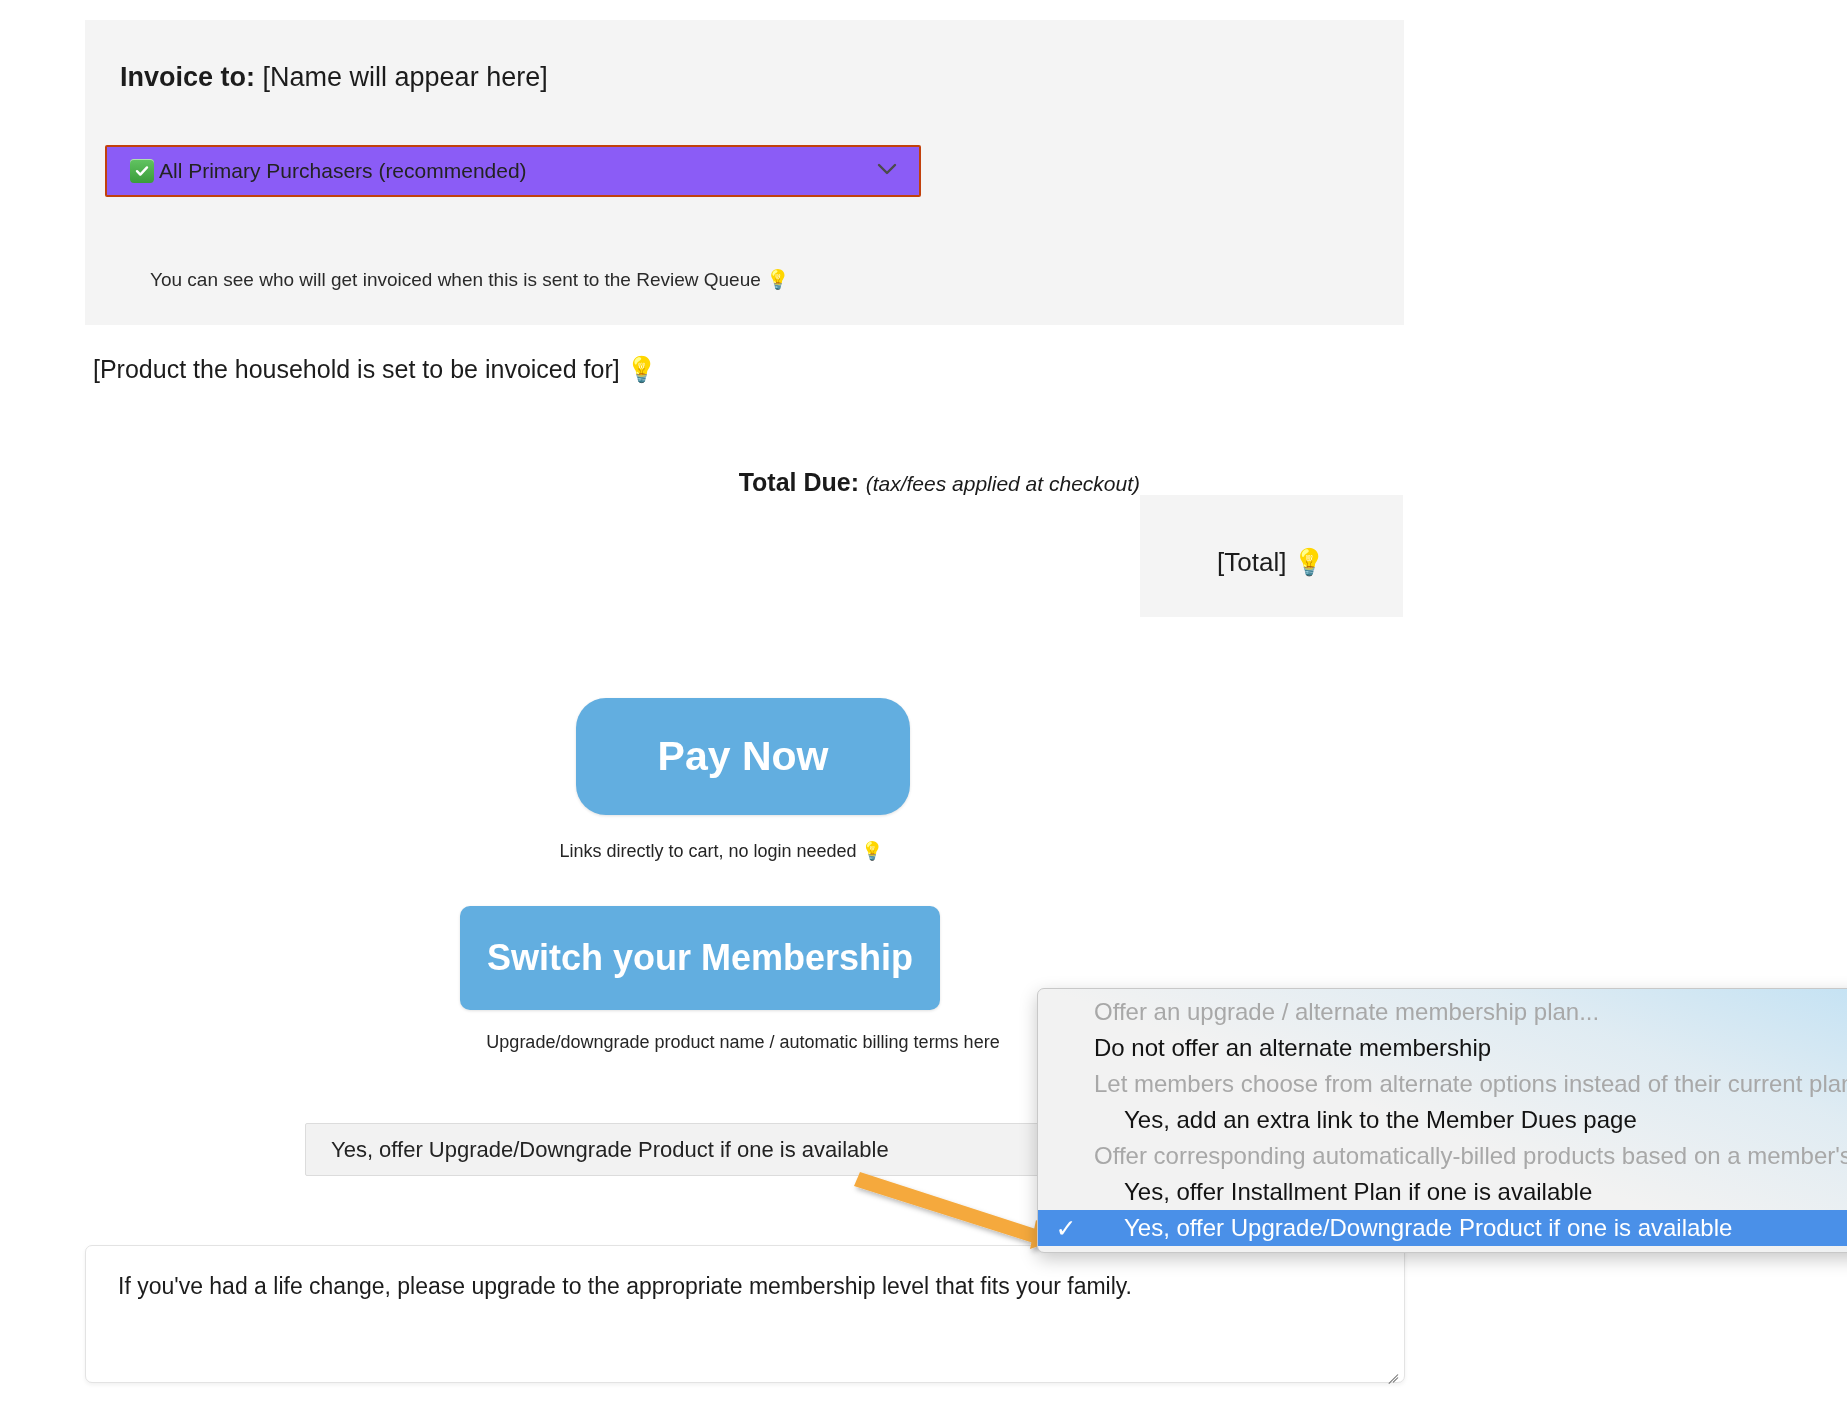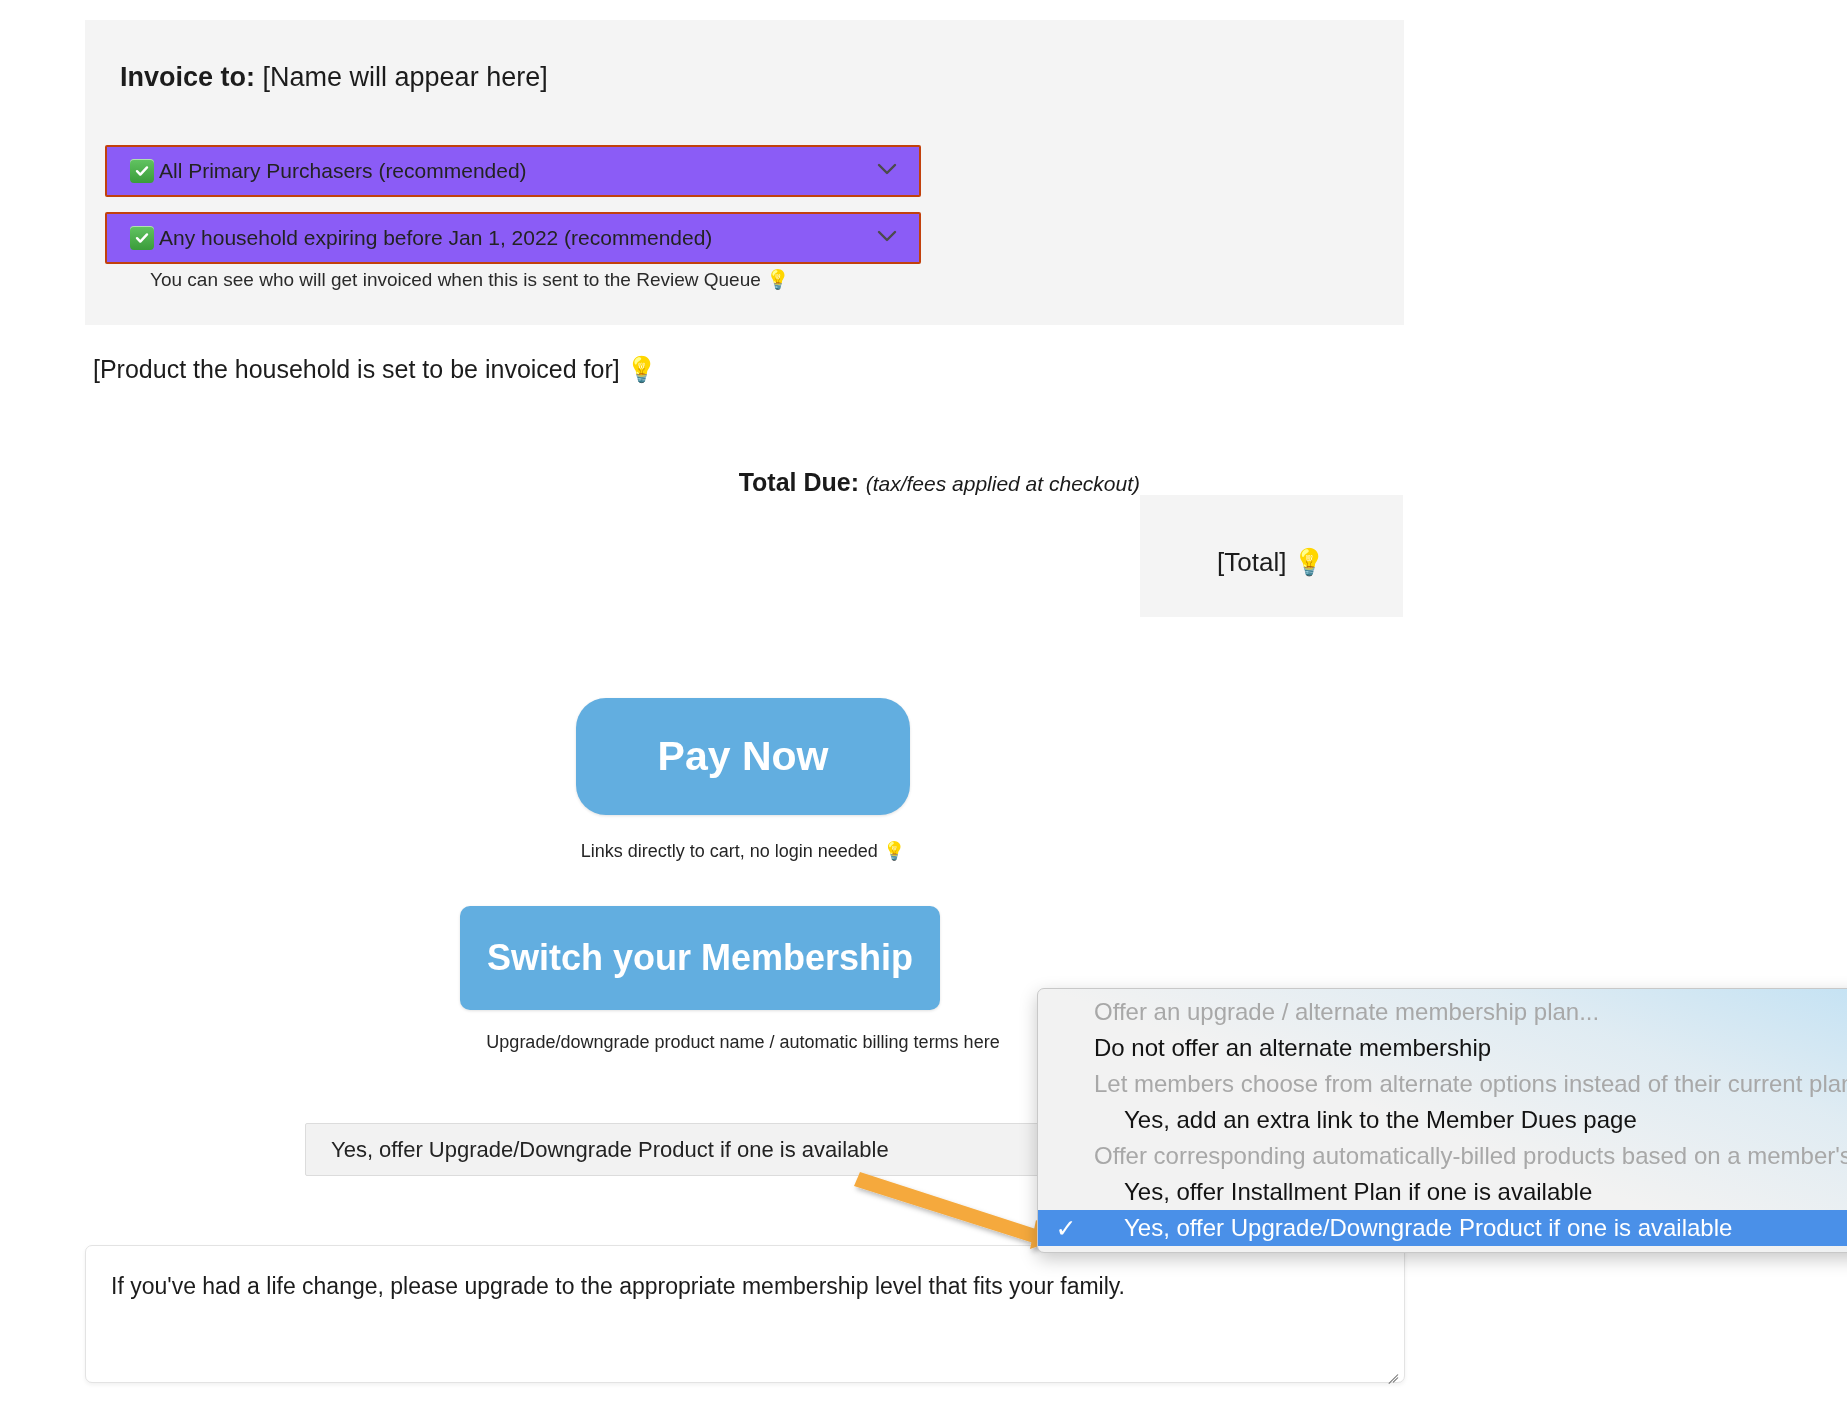--- a/index.html
+++ b/index.html
@@ -158,21 +158,21 @@
     height: 104px;
     font-size: 36px;
   }
   .caption {
     position: absolute;
     text-align: center;
     font-size: 18px;
     color: #252525;
     white-space: nowrap;
   }
-  .cap-pay  { left: 576px; top: 840px; width: 334px; }
+  .cap-pay  { left: 550px; top: 840px; width: 334px; text-align: right; }
   .cap-switch { left: 460px; top: 1032px; width: 566px; }
 
   
   .alt-select {
     position: absolute;
     left: 305px;
     top: 1123px;
     width: 800px;
     height: 53px;
     background: #f2f2f2;
@@ -195,21 +195,21 @@
     position: absolute;
     left: 85px;
     top: 1245px;
     width: 1320px;
     height: 138px;
     background: #ffffff;
     border: 1px solid #e3e3e3;
     border-radius: 7px;
     box-sizing: border-box;
     box-shadow: 0 2px 4px rgba(0,0,0,.06);
-    padding: 24px 25px;
+    padding: 24px 32px;
     font-family: "Liberation Sans", sans-serif;
     font-size: 23px;
     color: #1c1c1c;
     resize: none;
     outline: none;
     overflow: hidden;
     line-height: 1.4;
   }
   .resize-grip {
     position: absolute;
@@ -311,33 +311,20 @@
       </svg>
     </span>
     <span class="sel-label">All Primary Purchasers (recommended)</span>
     <span class="sel-chevron">
       <svg width="20" height="13" viewBox="0 0 20 13" aria-hidden="true">
         <path d="M2 2 L10 10 L18 2" fill="none" stroke="#4b4b4b" stroke-width="2.4" stroke-linecap="round" stroke-linejoin="round"></path>
       </svg>
     </span>
   </div>
 
-  <div class="sel-row r2">
-    <span class="sel-check">
-      <svg width="16" height="16" viewBox="0 0 16 16" aria-hidden="true">
-        <path d="M3 8.2 L6.3 11.6 L13 4.4" fill="none" stroke="#ffffff" stroke-width="2.4" stroke-linecap="round" stroke-linejoin="round"></path>
-      </svg>
-    </span>
-    <span class="sel-label">Any household expiring before Jan 1, 2022 (recommended)</span>
-    <span class="sel-chevron">
-      <svg width="20" height="13" viewBox="0 0 20 13" aria-hidden="true">
-        <path d="M2 2 L10 10 L18 2" fill="none" stroke="#4b4b4b" stroke-width="2.4" stroke-linecap="round" stroke-linejoin="round"></path>
-      </svg>
-    </span>
-  </div>
 
   <div class="panel-note">You can see who will get invoiced when this is sent to the Review Queue 💡</div>
 </div>
 
 <div class="product-line">[Product the household is set to be invoiced for] 💡</div>
 
 <div class="total-label">
   <b>Total Due:</b>
   <i>(tax/fees applied at checkout)</i>
 </div>

